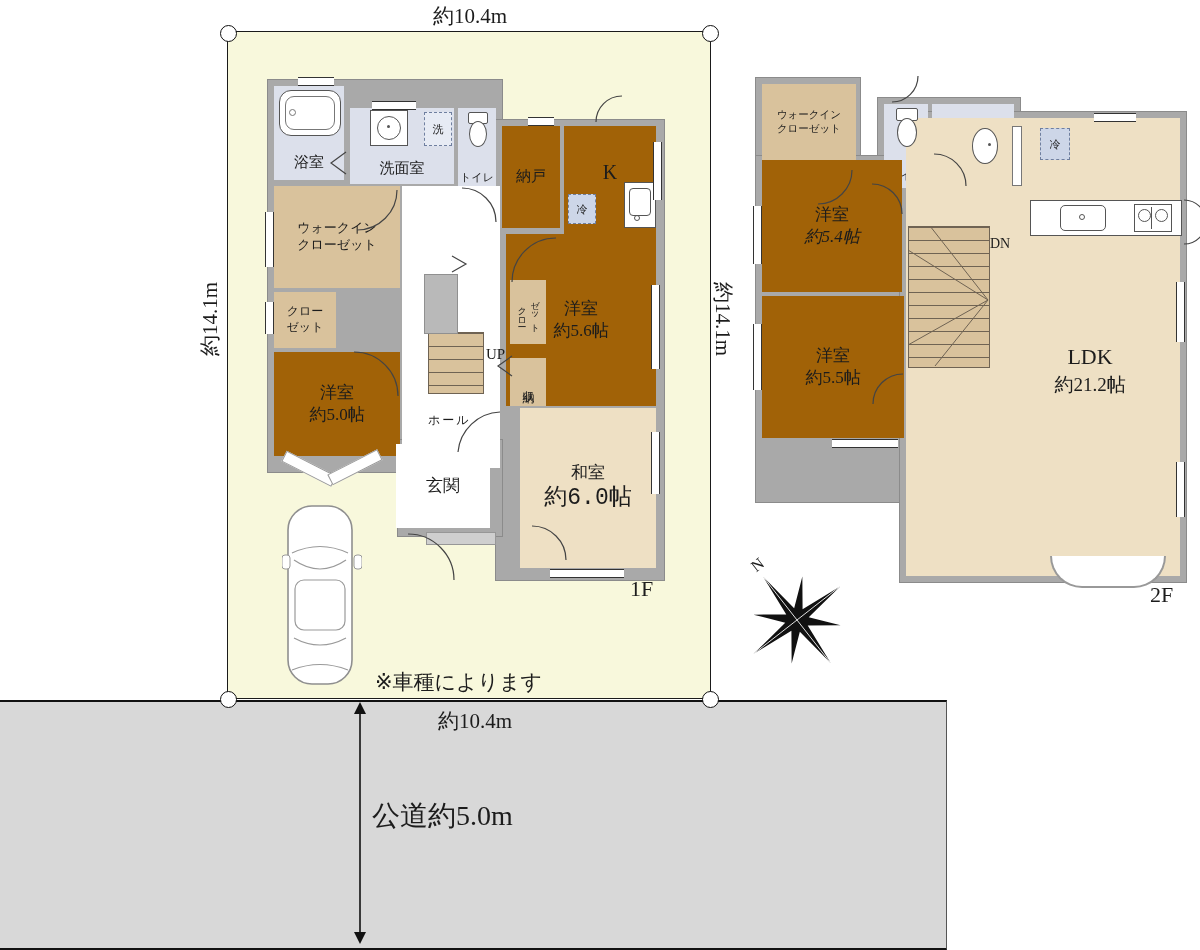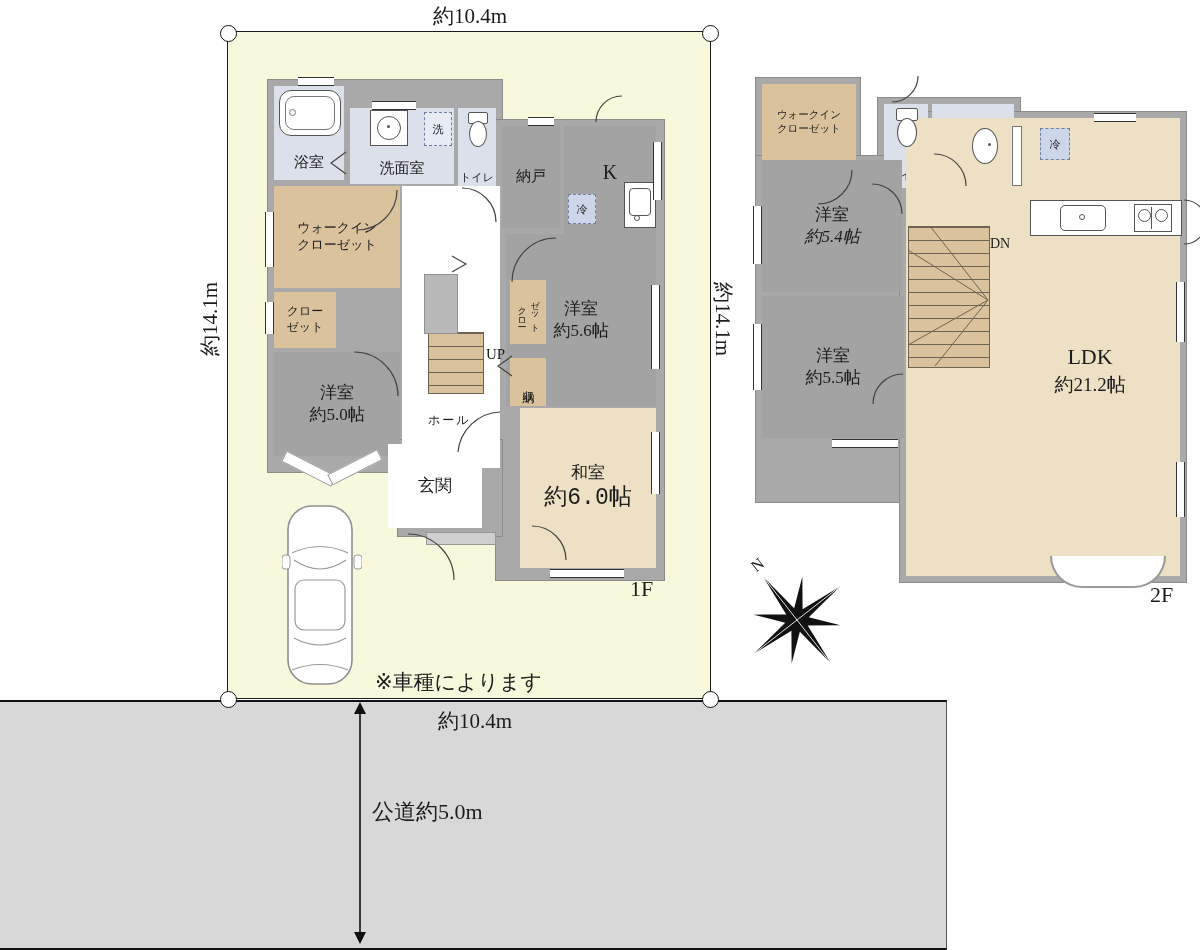--- a/index.html
+++ b/index.html
@@ -2,21 +2,21 @@
 <html><head>
 <meta charset="utf-8">
 <style>
   html,body{margin:0;padding:0;background:#fff;}
   #canvas{position:relative;width:1200px;height:950px;background:#fff;overflow:hidden;
           font-family:"Liberation Serif","DejaVu Serif",serif;color:#1c1c1c;}
   .abs{position:absolute;}
   .wall{position:absolute;background:#a9a9a9;box-shadow:0 0 0 1px #8b8b8b;z-index:1;}
   .room{position:absolute;z-index:2;display:flex;flex-direction:column;align-items:center;justify-content:center;text-align:center;}
   .tan1{background:#d9c29c;}
-  .tan2{background:#a3a3a3;}
+  .tan2{background:#a16207;}
   .tan3{background:#eee0c4;}
   .blue{background:#dce0eb;}
   .white{background:#ffffff;}
   .fx{position:absolute;z-index:3;}
   .lbl{position:absolute;z-index:4;white-space:nowrap;}
   .nm{line-height:1.3;display:block;}
   .fridge{position:absolute;z-index:3;background:#cdd6e8;border:1.5px dashed #6f7f9f;
           display:flex;align-items:center;justify-content:center;font-size:12px;}
   .win{position:absolute;z-index:3;background:#fff;border-top:1.2px solid #333;border-bottom:1.2px solid #333;}
   .winv{position:absolute;z-index:3;background:#fff;border-left:1.2px solid #333;border-right:1.2px solid #333;}
@@ -36,21 +36,21 @@
   <div class="circ" style="left:702px;top:25px;"></div>
   <div class="circ" style="left:220px;top:691px;"></div>
   <div class="circ" style="left:702px;top:691px;"></div>
 
   <div class="lbl" style="left:390px;top:2px;width:160px;text-align:center;font-size:21px;">約10.4m</div>
   <div class="lbl" style="left:155px;top:305px;width:110px;text-align:center;font-size:21px;transform:rotate(-90deg);">約14.1m</div>
   <div class="lbl" style="left:668px;top:305px;width:110px;text-align:center;font-size:21px;transform:rotate(90deg);">約14.1m</div>
 
   <div class="abs" style="left:0;top:700px;width:946px;height:246px;background:#d8d8d8;border-top:2.5px solid #111;border-bottom:3px solid #111;border-right:1px solid #555;z-index:0;"></div>
   <div class="lbl" style="left:395px;top:707px;width:160px;text-align:center;font-size:21px;">約10.4m</div>
-  <div class="lbl" style="left:372px;top:797px;font-size:22px;text-align:center;">公道約5.0m</div>
+  <div class="lbl" style="left:372px;top:797px;font-size:28px;text-align:center;">公道約5.0m</div>
   <div class="lbl sans" style="left:375px;top:668px;font-size:21px;">※車種によります</div>
 
   <svg class="fx" style="left:282px;top:498px;" width="80" height="195" viewBox="0 0 80 195">
     <rect x="6" y="8" width="64" height="178" rx="24" fill="#ffffff" stroke="#8f8f8f" stroke-width="1.6"></rect>
     <path d="M10,55 Q38,42 66,55" fill="none" stroke="#9a9a9a" stroke-width="1.2"></path>
     <path d="M12,62 Q38,80 64,62" fill="none" stroke="#9a9a9a" stroke-width="1.2"></path>
     <rect x="13" y="82" width="50" height="50" rx="9" fill="none" stroke="#9a9a9a" stroke-width="1.2"></rect>
     <path d="M12,140 Q38,154 64,140" fill="none" stroke="#9a9a9a" stroke-width="1.2"></path>
     <path d="M10,172 Q38,161 66,172" fill="none" stroke="#9a9a9a" stroke-width="1.2"></path>
     <rect x="0" y="57" width="8" height="14" rx="3" fill="#fff" stroke="#9a9a9a"></rect>
@@ -147,21 +147,21 @@
 
   <div class="room stairs" style="left:428px;top:332px;width:54px;height:60px;border:1px solid #6f6353;"></div>
   <div class="lbl" style="left:486px;top:346px;font-size:15px;">UP</div>
   <div class="fx" style="left:424px;top:274px;width:32px;height:58px;background:#b9b9b9;border:1px solid #909090;"></div>
 
   <div class="room tan3" style="left:520px;top:408px;width:136px;height:160px;">
     <span class="nm" style="font-size:17px;">和室</span>
     <span class="nm" style="font-size:23px;font-family:Liberation Mono, monospace;">約6.0帖</span>
   </div>
 
-  <div class="room white" style="left:388px;top:444px;width:94px;height:84px;">
+  <div class="room white" style="left:396px;top:444px;width:94px;height:84px;">
     <span class="nm" style="font-size:17px;">玄関</span>
   </div>
   <div class="fx" style="left:426px;top:532px;width:68px;height:11px;background:#cfcfcf;border:1px solid #979797;"></div>
 
   <div class="lbl" style="left:630px;top:576px;font-size:22px;">1F</div>
 
   <div class="win" style="left:298px;top:77px;width:36px;height:7px;"></div>
   <div class="win" style="left:372px;top:101px;width:44px;height:7px;"></div>
   <div class="win" style="left:528px;top:117px;width:26px;height:7px;"></div>
   <div class="winv" style="left:653px;top:142px;width:7px;height:58px;"></div>

